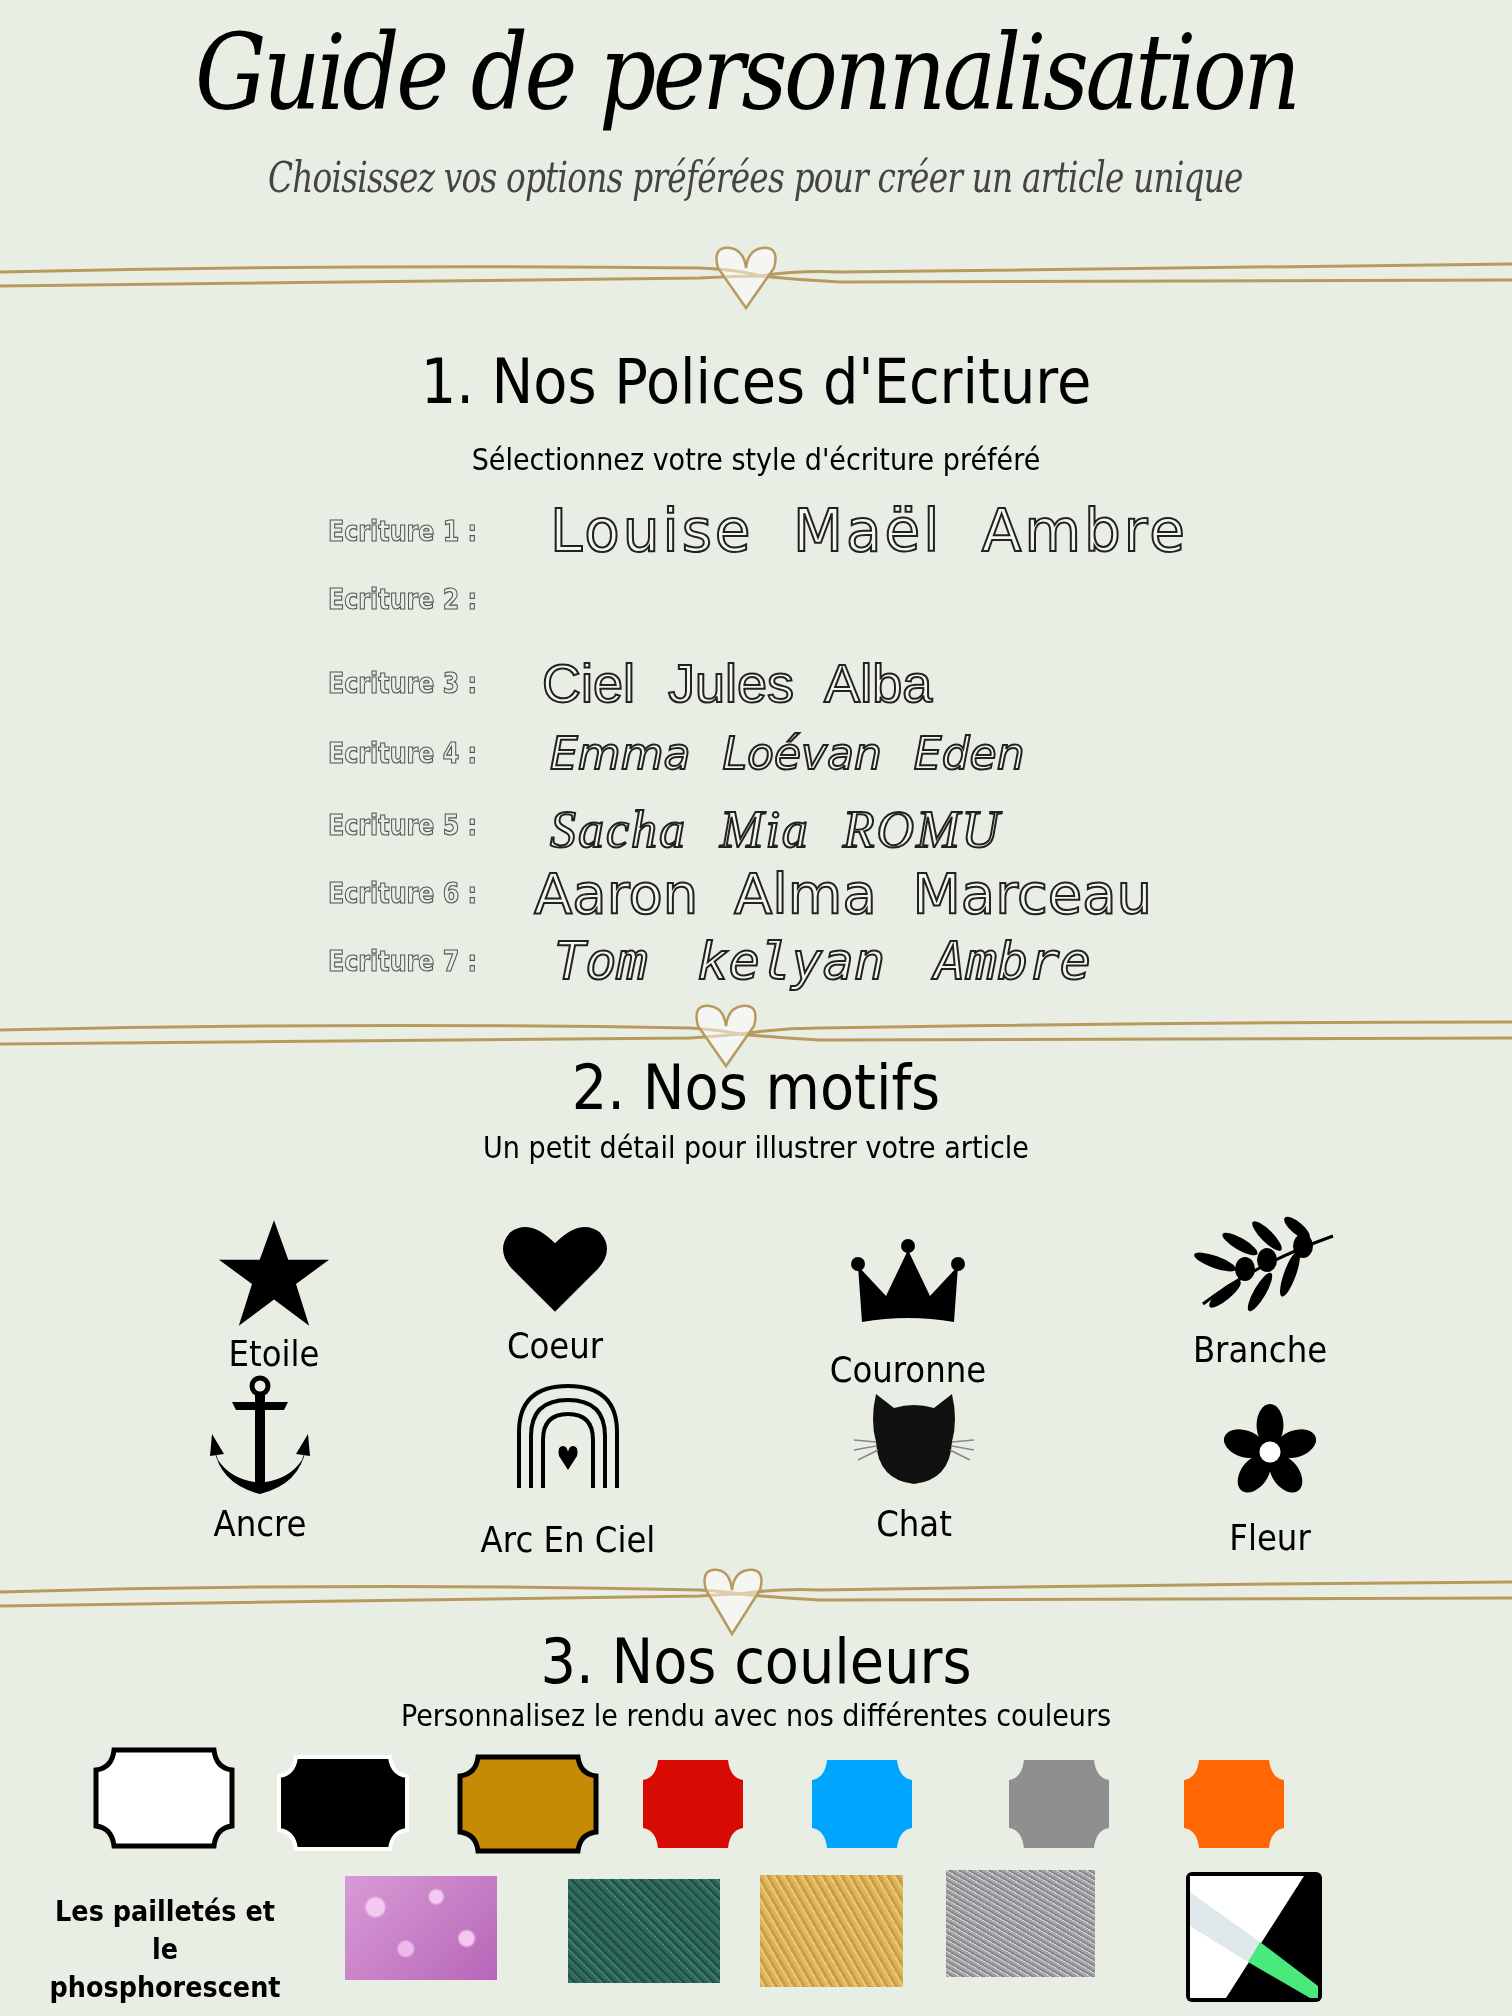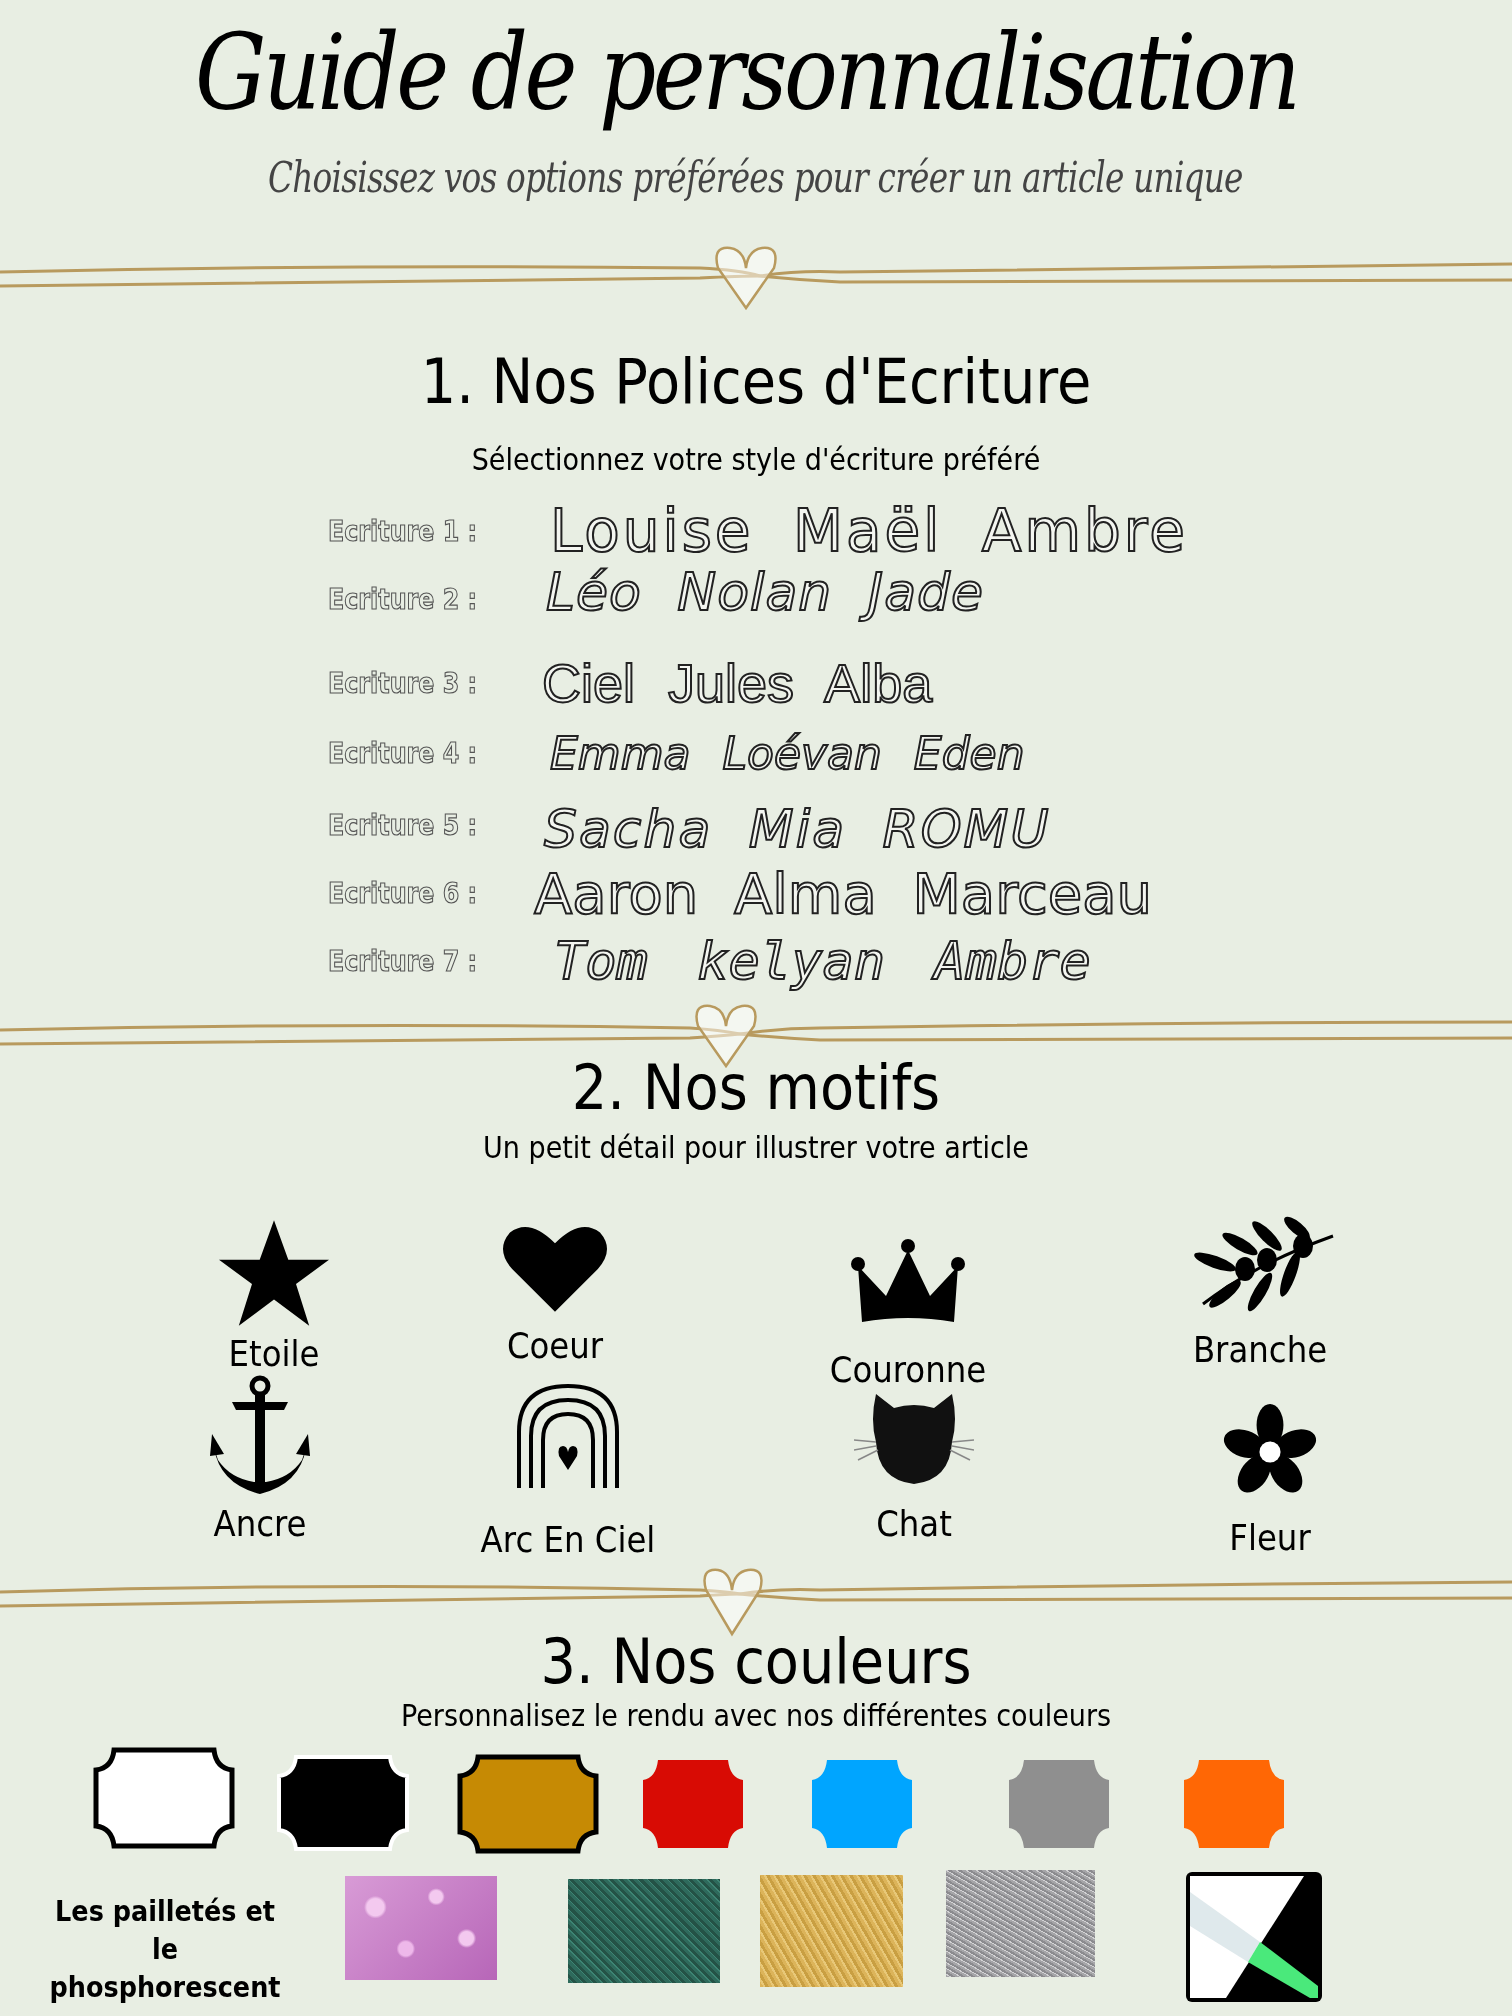--- a/index.html
+++ b/index.html
@@ -95,33 +95,32 @@
 
 <div class="abs h2" style="top:346px;">1. Nos Polices d'Ecriture</div>
 <div class="abs h3" style="top:440px;">Sélectionnez votre style d'écriture préféré</div>
 
 <div class="abs font-row" style="top:500px;">
   <span class="font-label">Ecriture 1 :</span>
   <span class="font-sample s1" style="margin-left:22px;">Louise  Maël  Ambre</span>
 </div>
 <div class="abs font-row" style="top:568px;">
   <span class="font-label">Ecriture 2 :</span>
-  <span class="font-sample s2" style="margin-left:18px;margin-top:-14px;">Léo  Nolan  Jade</span>
 </div>
 <div class="abs font-row" style="top:652px;">
   <span class="font-label">Ecriture 3 :</span>
   <span class="font-sample s3" style="margin-left:14px;">Ciel   Jules   Alba</span>
 </div>
 <div class="abs font-row" style="top:722px;">
   <span class="font-label">Ecriture 4 :</span>
   <span class="font-sample s4" style="margin-left:22px;">Emma  Loévan  Eden</span>
 </div>
 <div class="abs font-row" style="top:794px;">
   <span class="font-label">Ecriture 5 :</span>
-  <span class="font-sample s5" style="margin-left:16px;margin-top:8px;">Sacha   Mia   ROMU</span>
+  <span class="font-sample s5" style="margin-left:22px;margin-top:8px;font-family:Liberation Serif, serif;">Sacha   Mia   ROMU</span>
 </div>
 <div class="abs font-row" style="top:862px;">
   <span class="font-label">Ecriture 6 :</span>
   <span class="font-sample s6" style="margin-left:6px;">Aaron  Alma  Marceau</span>
 </div>
 <div class="abs font-row" style="top:930px;gap:8px;">
   <span class="font-label">Ecriture 7 :</span>
   <span class="font-sample s7" style="margin-left:18px;">Tom   kelyan   Ambre</span>
 </div>
 

